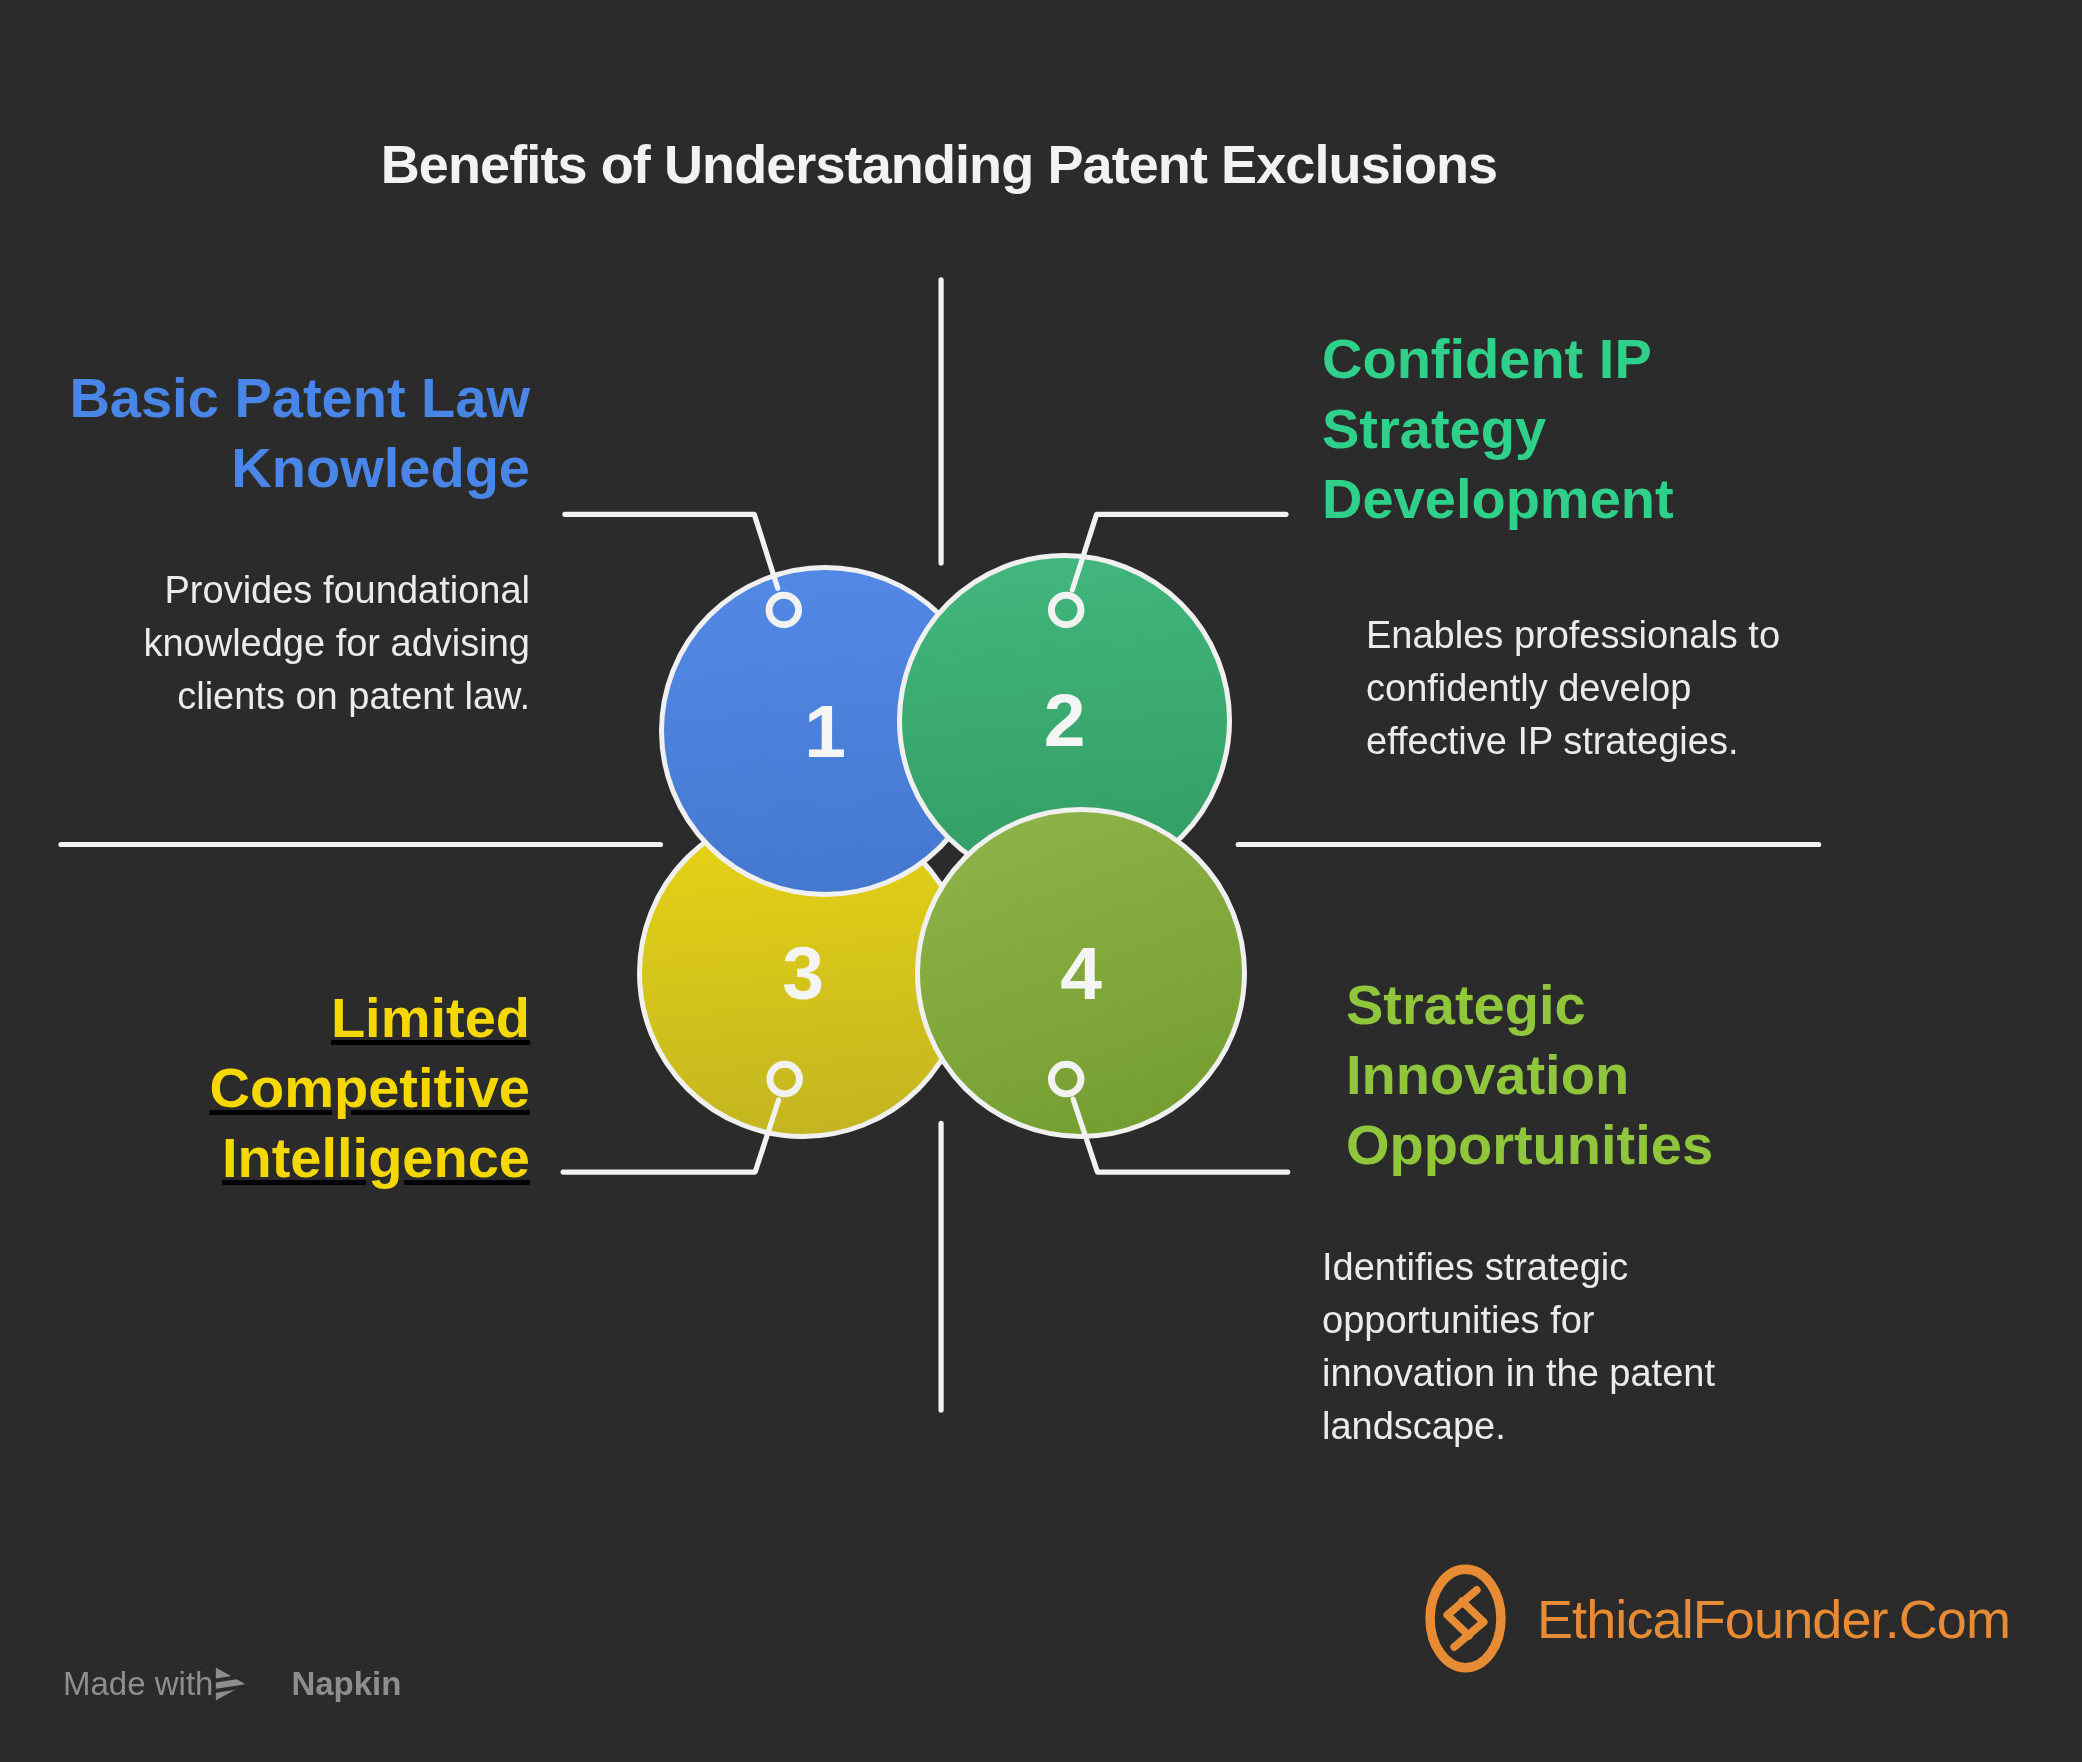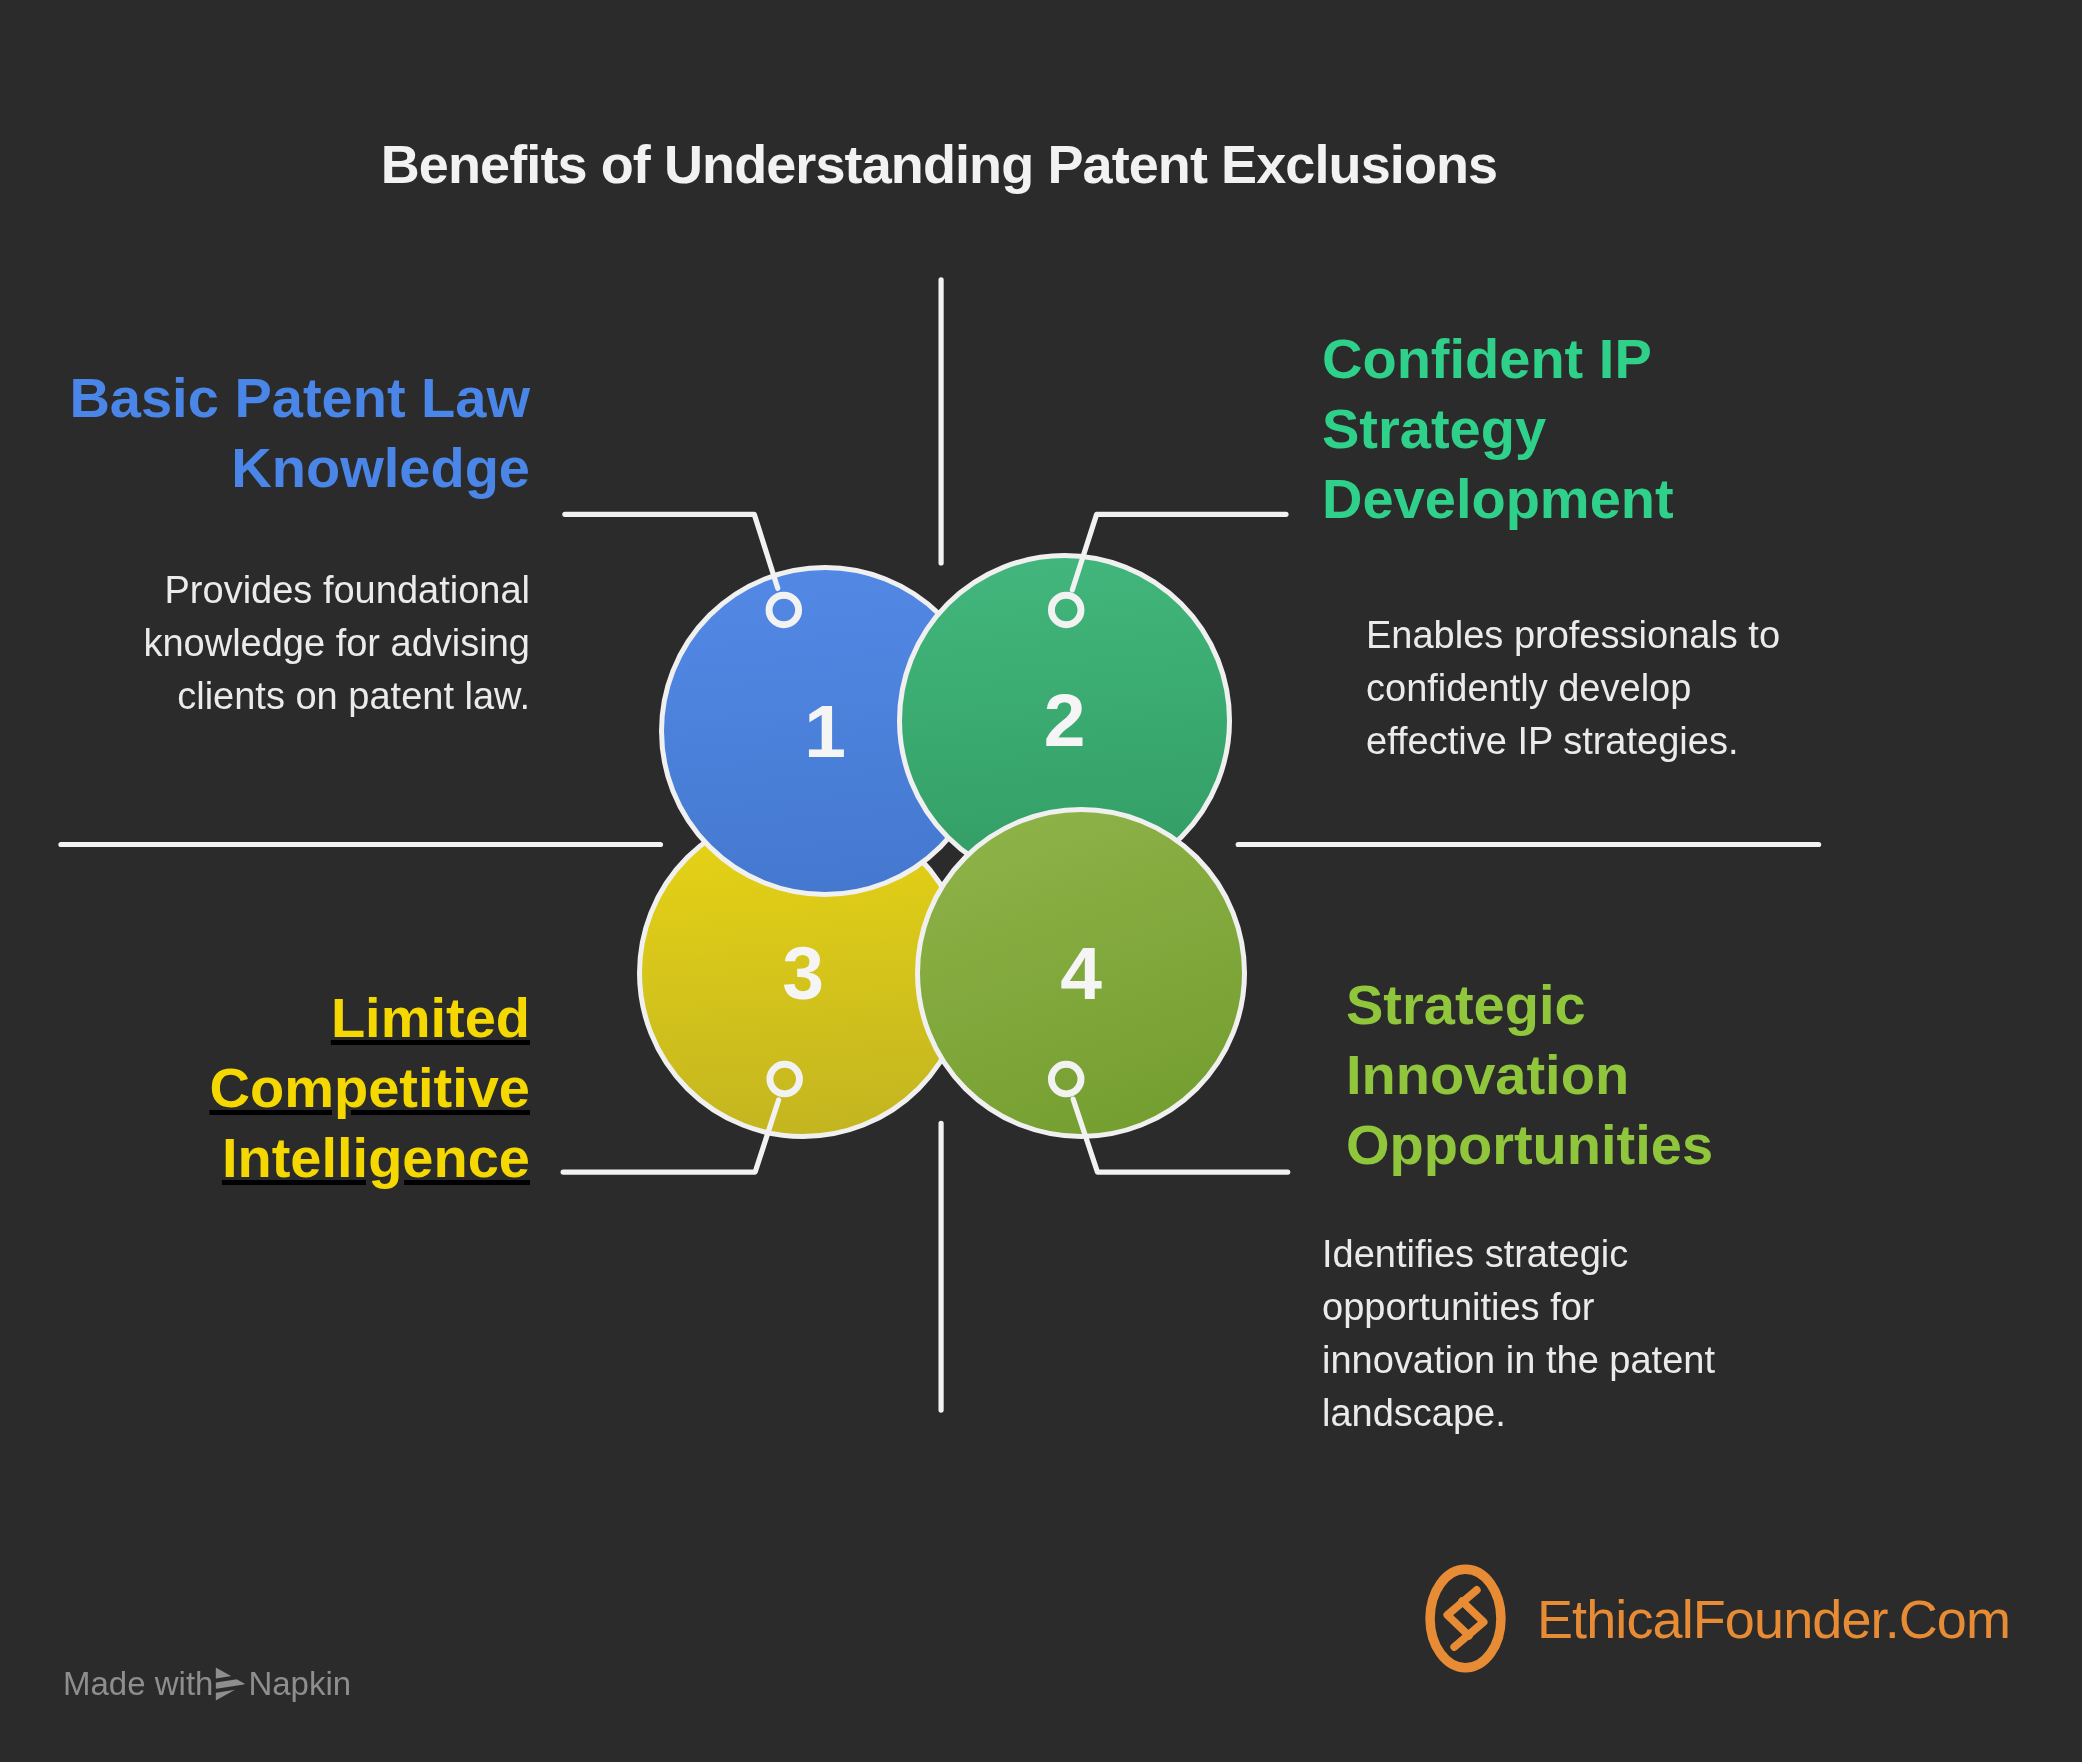--- a/index.html
+++ b/index.html
@@ -44,28 +44,28 @@
   .tl .heading{color:#4a86e8;}
   .tl .body{margin-top:61px;}
   .tr{left:1322px;top:324px;text-align:left;}
   .tr .heading{color:#2fd089;}
   .tr .body{margin-top:75px;margin-left:44px;}
   .bl{right:1552px;top:983px;text-align:right;text-decoration:underline;}
   .bl .heading{color:#f4d800;}
   .bl .body{margin-top:50px;}
   .br{left:1322px;top:970px;text-align:left;}
   .br .heading{color:#90c63c;margin-left:24px;}
-  .br .body{margin-top:48px;}
+  .br .body{margin-top:61px;}
   
   .made-with{
     position:absolute;left:63px;top:1665px;z-index:20;
     display:flex;align-items:center;
     color:#8e8e8e;font-size:33px;
   }
-  .made-with .napkin{font-weight:400;}
+  .made-with .napkin{font-weight:700;margin-left:43px;}
   .brand{
     position:absolute;left:1424px;top:1561px;z-index:20;
     display:flex;align-items:center;gap:30px;height:115px;
   }
   .brand .brand-text{
     color:#e78c35;font-size:54px;letter-spacing:-0.9px;white-space:nowrap;
   }
 </style>
 </head>
 <body>

